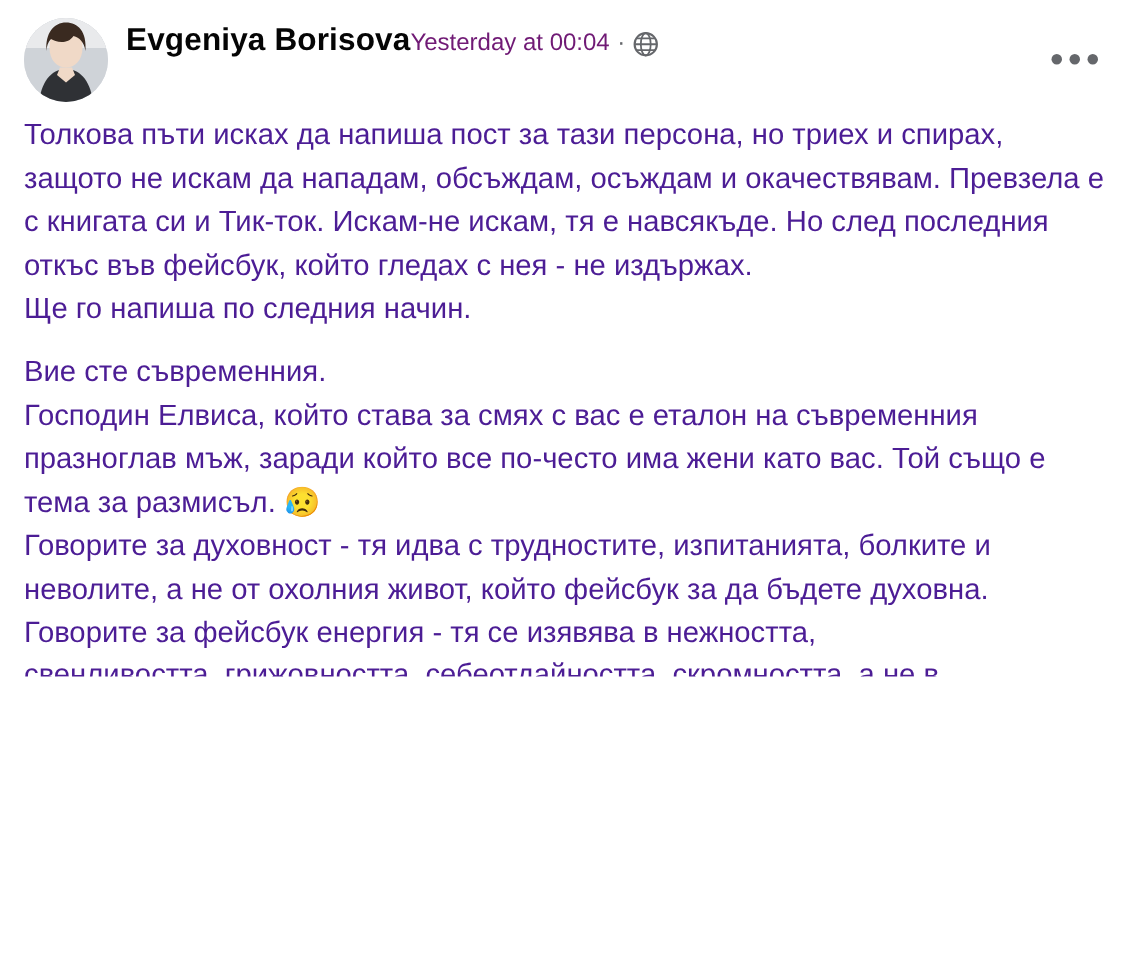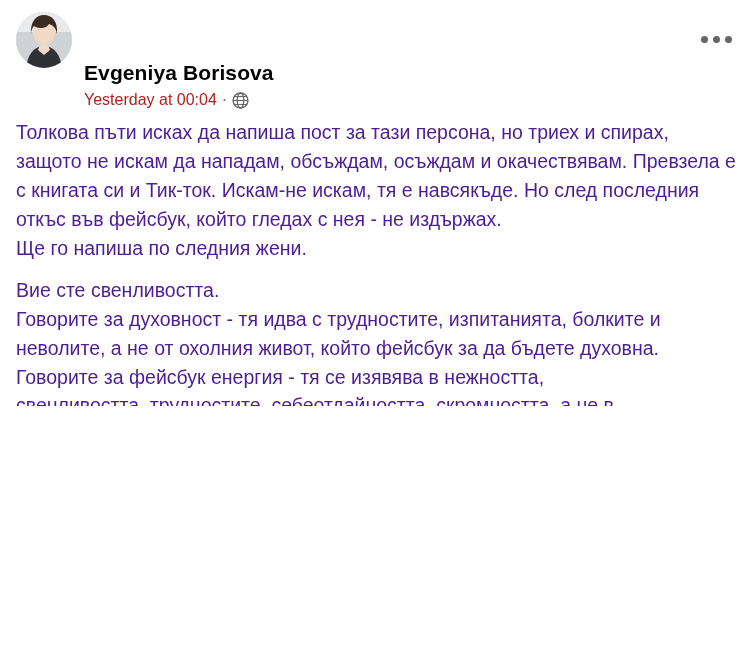--- a/index.html
+++ b/index.html
@@ -32,39 +32,37 @@
     flex: 0 0 56px;
     background: #d8dadf;
     position: relative;
   }
   .avatar svg { display: block; width: 56px; height: 56px; }
 
   .header-text {
     margin-left: 12px;
     padding-top: 2px;
     display: flex;
-    flex-direction: column;
     justify-content: flex-start;
-    margin-top: 46px;
   }
   .author-name {
     font-size: 21px;
     font-weight: bold;
     color: #050505;
     line-height: 26px;
     letter-spacing: 0.1px;
   }
   .meta-row {
     display: flex;
     align-items: center;
     margin-top: 4px;
   }
   .timestamp {
     font-size: 16px;
-    color: #b91c1c;
+    color: #701a75;
     line-height: 20px;
     text-align: center;
   }
   .dot-sep {
     font-size: 16px;
     color: #65676b;
     margin: 0 5px;
   }
   .globe-icon {
     display: inline-flex;
@@ -150,23 +148,24 @@
 
     <div class="menu-button">
       <span class="dot"></span>
       <span class="dot"></span>
       <span class="dot"></span>
     </div>
   </div>
 
   <div class="post-body">
     <p class="para">Толкова пъти исках да напиша пост за тази персона, но триех и спирах, защото не искам да нападам, обсъждам, осъждам и окачествявам. Превзела е с книгата си и Тик-ток. Искам-не искам, тя е навсякъде. Но след последния откъс във фейсбук, който гледах с нея - не издържах.</p>
-    <p class="para">Ще го напиша по следния жени.</p>
+    <p class="para">Ще го напиша по следния начин.</p>
     <div class="gap"></div>
-    <p class="para">Вие сте свенливостта.</p>
+    <p class="para">Вие сте съвременния.</p>
+    <p class="para">Господин Елвиса, който става за смях с вас е еталон на съвременния празноглав мъж, заради който все по-често има жени като вас. Той също е тема за размисъл. 😥</p>
     <p class="para">Говорите за духовност - тя идва с трудностите, изпитанията, болките и неволите, а не от охолния живот, който фейсбук за да бъдете духовна.</p>
     <p class="para">Говорите за фейсбук енергия - тя се изявява в нежността,</p>
     <div class="clip" style="height:14px;">
-      <p class="para" style="margin-top:-1px;">свенливостта, трудностите, себеотдайността, скромността, а не в</p>
+      <p class="para" style="margin-top:-1px;">свенливостта, грижовността, себеотдайността, скромността, а не в</p>
     </div>
   </div>
 
 </div>
 
 </body></html>

